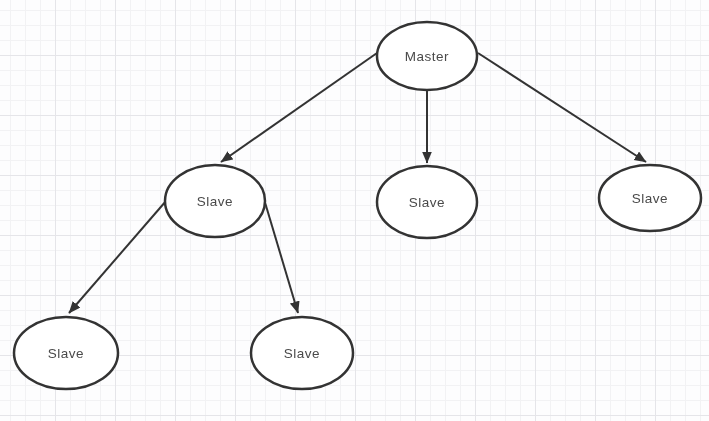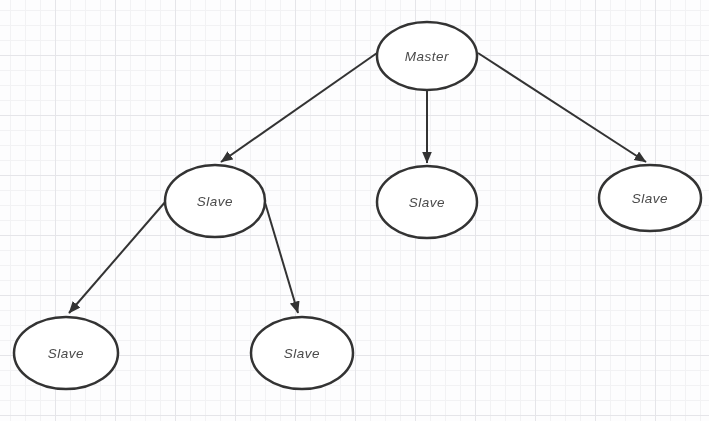--- a/index.html
+++ b/index.html
@@ -12,21 +12,20 @@
     height: 421px;
     overflow: hidden;
     background-color: var(--bg, #fdfdfe);
     background-image:
       linear-gradient(to right, var(--grid-major, #e5e5e9) 1px, transparent 1px),
       linear-gradient(to bottom, var(--grid-major, #e5e5e9) 1px, transparent 1px),
       linear-gradient(to right, var(--grid-minor, #f2f2f4) 1px, transparent 1px),
       linear-gradient(to bottom, var(--grid-minor, #f2f2f4) 1px, transparent 1px);
     background-size: 60px 60px, 60px 60px, 15px 15px, 15px 15px;
     background-position: 55px 55px, 55px 55px, 10px 10px, 10px 10px;
-    font-style: italic;
   }
   #diagram-svg {
     position: absolute;
     left: 0;
     top: 0;
     width: 709px;
     height: 421px;
   }
   #diagram-svg text {
     font-family: "Liberation Sans", sans-serif;

